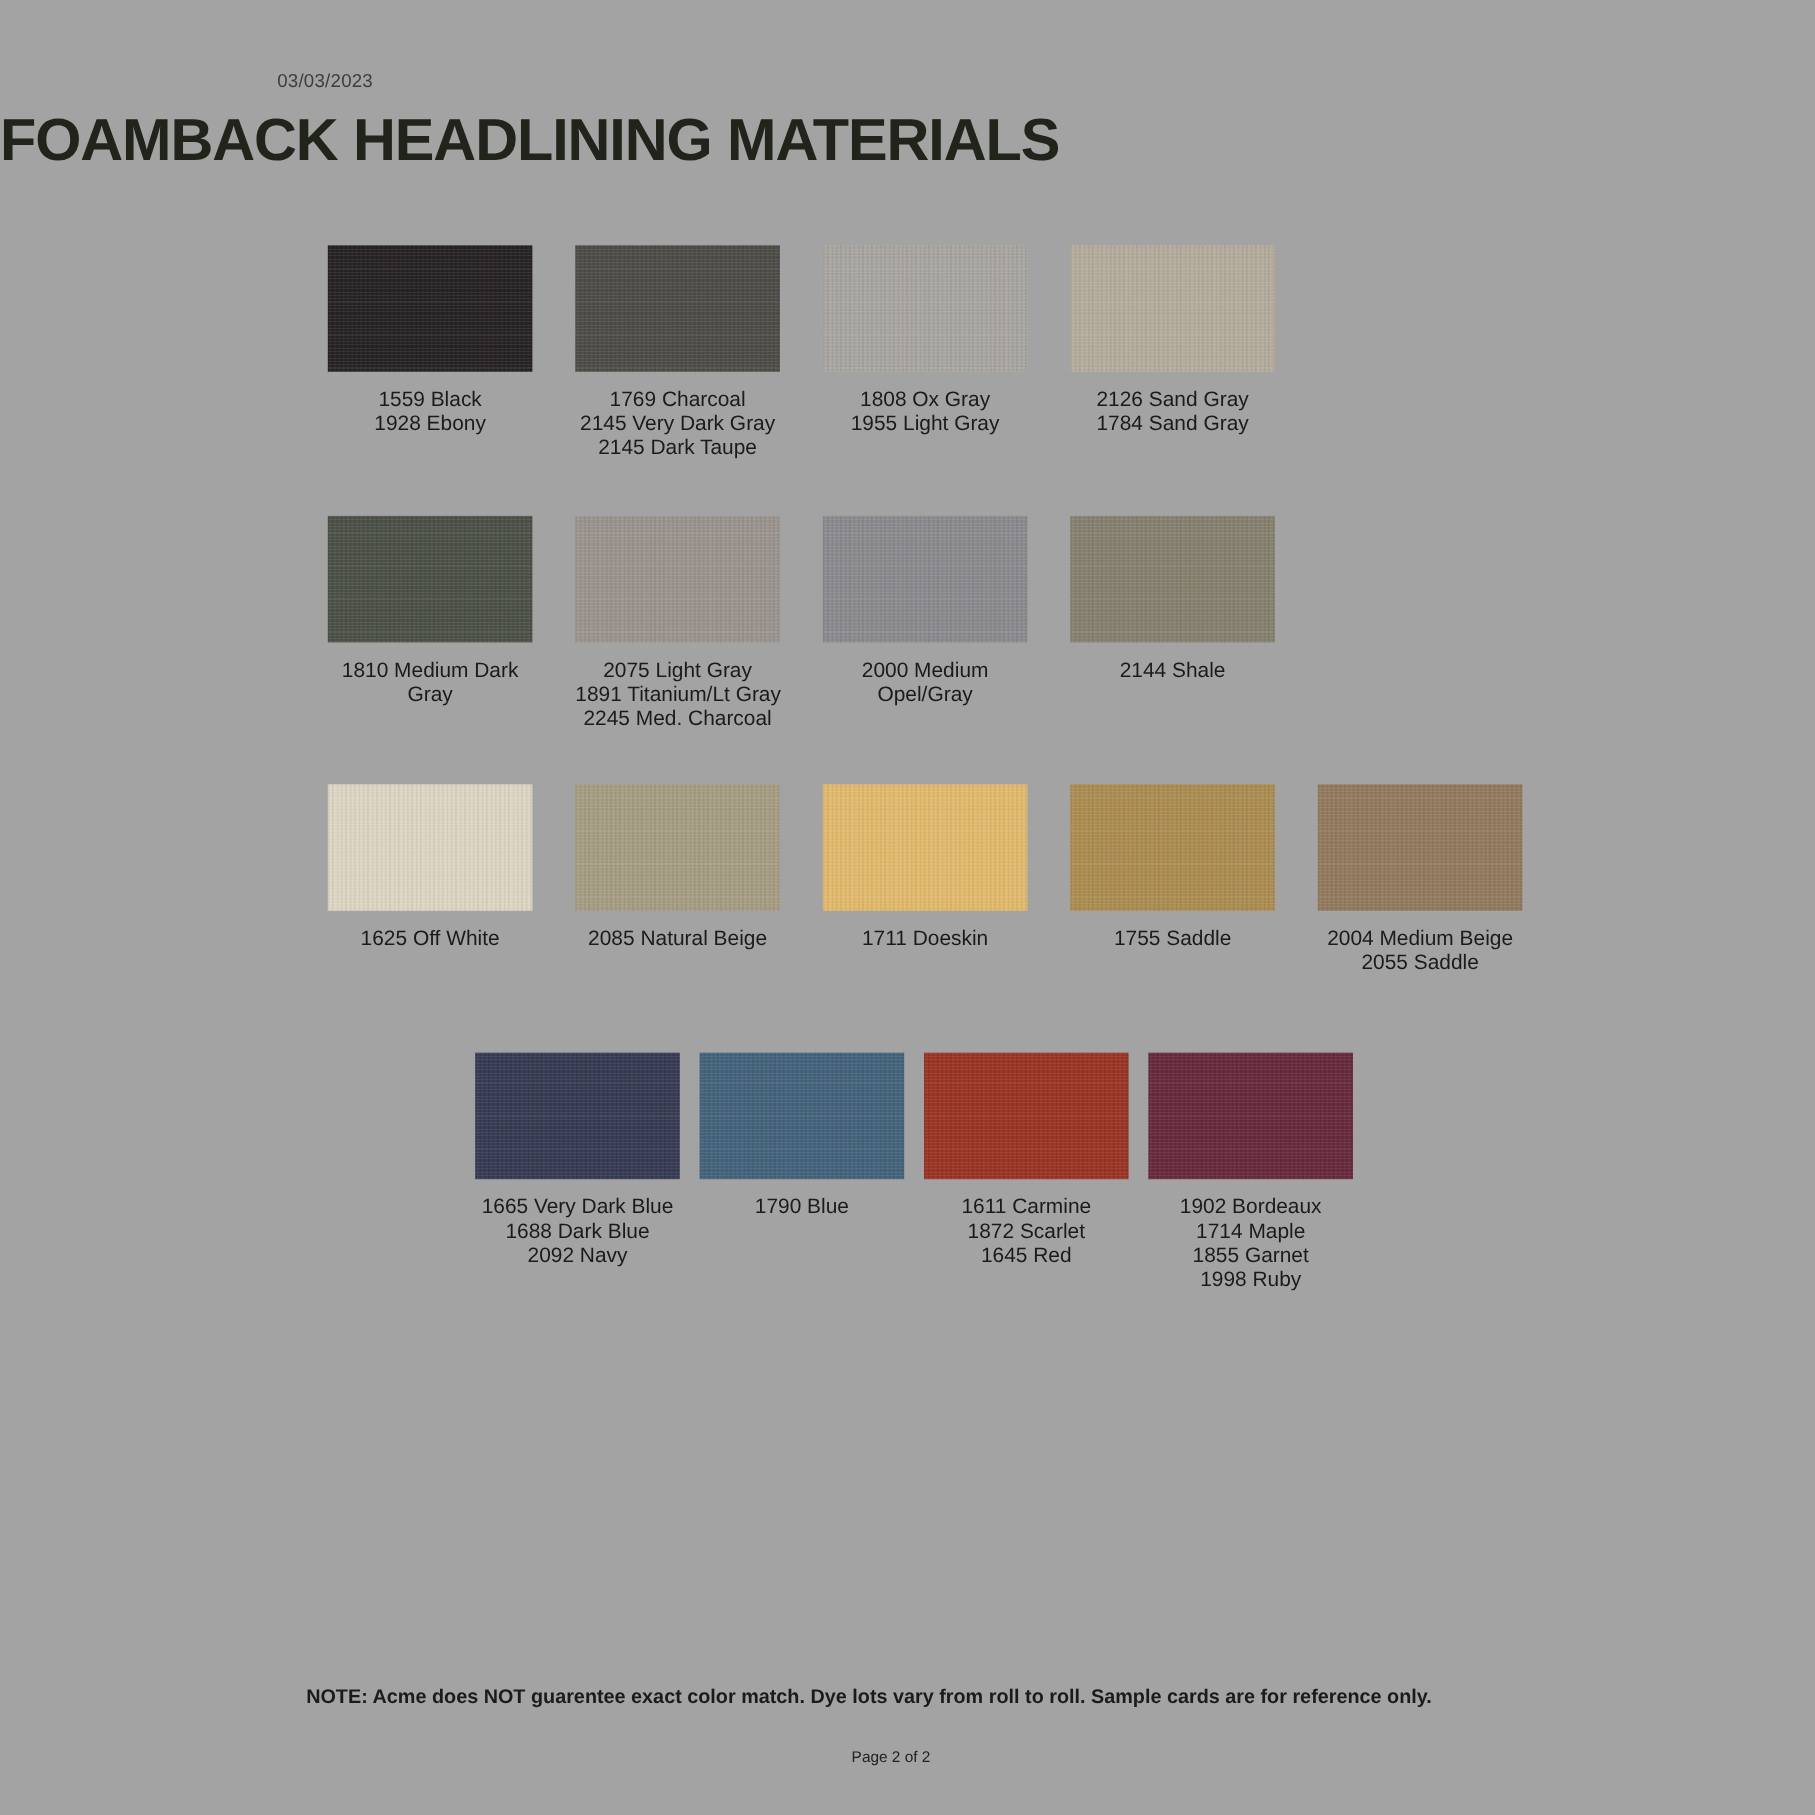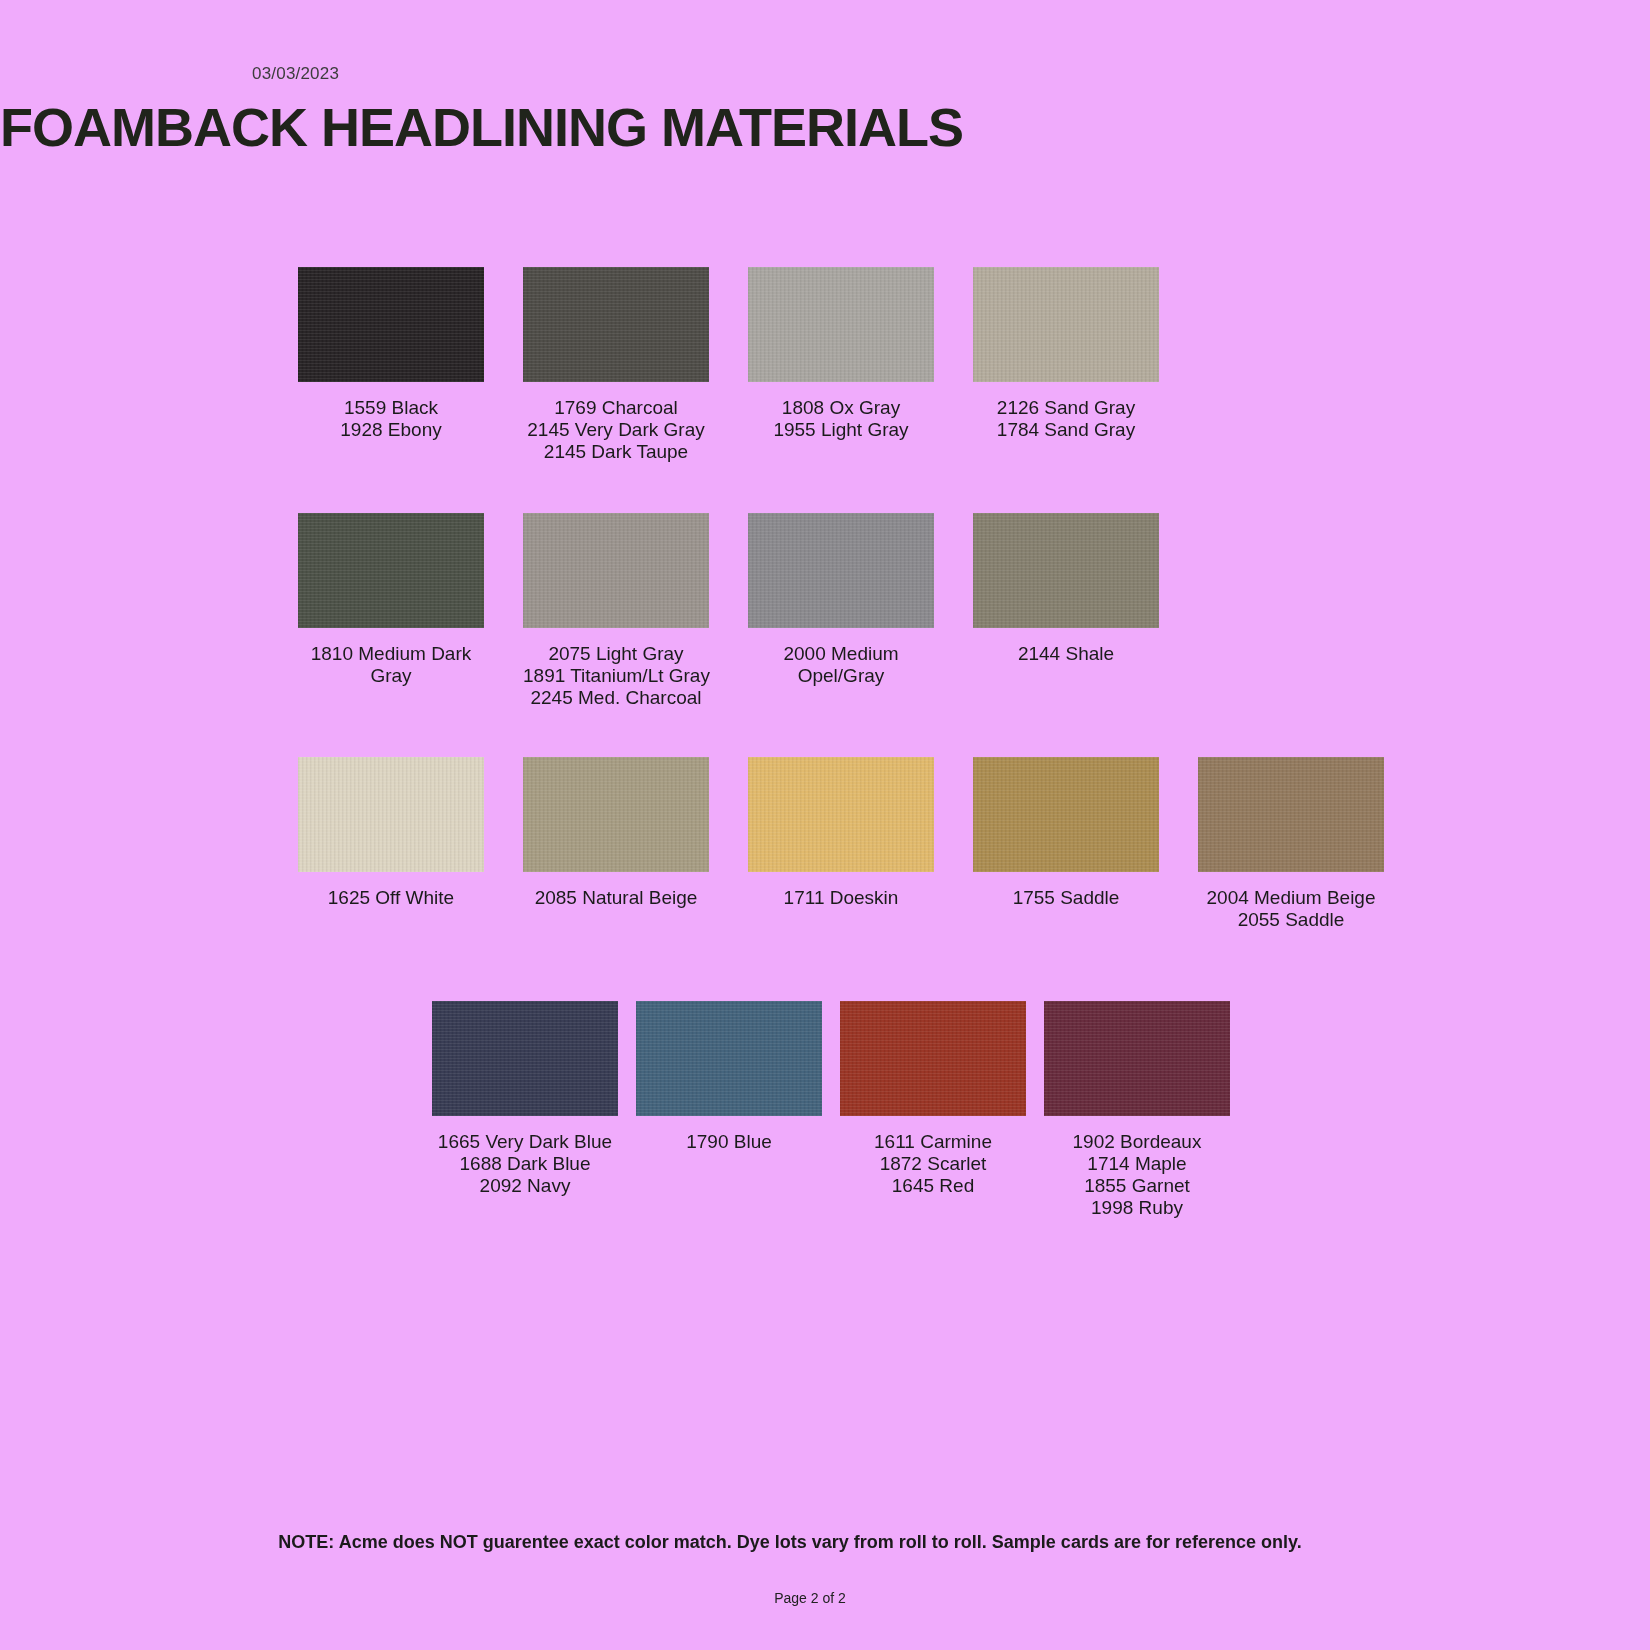--- a/index.html
+++ b/index.html
@@ -5,21 +5,21 @@
   html, body {
     margin: 0;
     padding: 0;
     background: #ffffff;
     font-family: "Liberation Sans", sans-serif;
   }
   .page {
     position: relative;
     width: 1650px;
     height: 1650px;
-    background: #f0abfc;
+    background: #a3a3a3;
     overflow: hidden;
   }
   .date {
     position: absolute;
     left: 252px;
     top: 64px;
     font-size: 17px;
     color: #3d3d3d;
     letter-spacing: 0.2px;
   }
@@ -34,21 +34,20 @@
     font-size: 54px;
     font-weight: bold;
     color: #20241b;
     letter-spacing: -1px;
     white-space: nowrap;
   }
   .swatch-row {
     position: absolute;
     display: flex;
     gap: 39px;
-    margin-top: 44px;
   }
   .row-1 { left: 298px; top: 223px; }
   .row-2 { left: 298px; top: 469px; }
   .row-3 { left: 298px; top: 713px; }
   .row-4 { left: 432px; top: 957px; gap: 18px; }
   .cell {
     width: 186px;
     flex: 0 0 186px;
   }
   .swatch {

